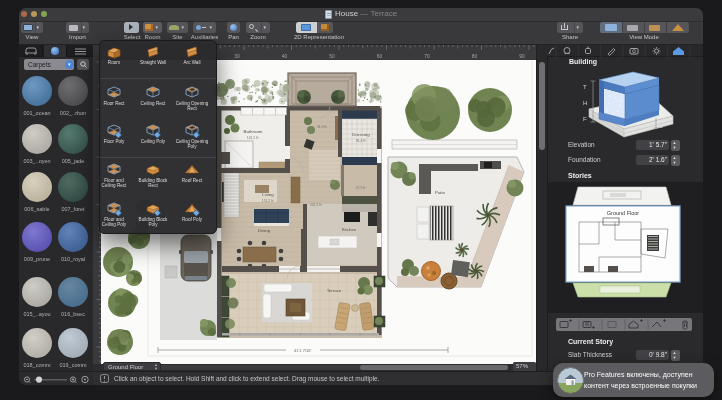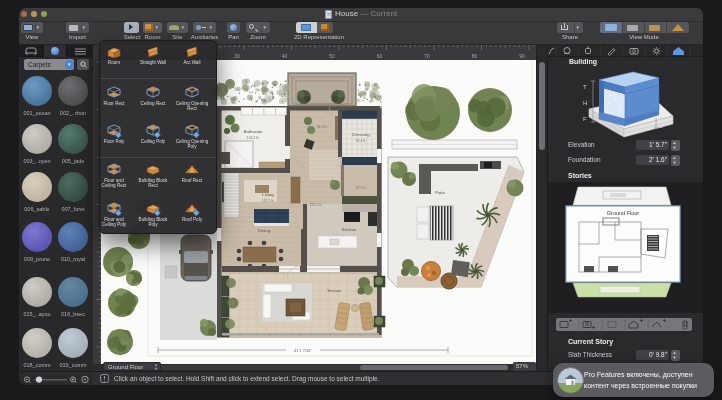--- a/index.html
+++ b/index.html
@@ -17,21 +17,21 @@
     <div id="inner">
 
 <div class="a" style="left:19px;top:8px;width:684px;height:14px;background:#3b3b3d;border-bottom:1px solid #2c2c2e"></div>
 <div class="a" style="left:21px;top:11px;width:6px;height:6px;border-radius:3px;background:#a96a45"></div>
 <div class="a" style="left:31px;top:11px;width:6px;height:6px;border-radius:3px;background:#b9965c"></div>
 <div class="a" style="left:41px;top:11px;width:6px;height:6px;border-radius:3px;background:#85a355"></div>
 <div class="a" style="left:325px;top:9.5px;width:7px;height:9px;background:#d7dde4;border:0.5px solid #8a9aac;border-radius:1px">
         <div class="a" style="left:1px;top:2px;width:4px;height:1px;background:#7f9fc0"></div>
         <div class="a" style="left:1px;top:4px;width:4px;height:1px;background:#aab8c8"></div>
       </div>
-<div class="a" style="left:335px;top:9px;font-size:8px;color:#cfcfd2">House <span style="color:#87878b">— Current</span></div>
+<div class="a" style="left:335px;top:9px;font-size:8px;color:#cfcfd2">House <span style="color:#87878b">— Terrace</span></div>
 
 <div class="a" style="left:19px;top:22px;width:684px;height:23px;background:#39393b;border-bottom:1px solid #232325"></div>
 
 <div class="btn" style="left:21px;width:22px">
  <div class="a" style="left:2px;top:2px;width:10px;height:7px;background:#8cb0d6;border:1px solid #33404e;border-radius:1px"></div>
  <div class="a" style="left:14px;top:0;width:1px;height:11px;background:#46464a"></div>
  <div class="chev">▾</div>
       </div>
 <div class="lbl a" style="left:21px;top:34px;width:22px">View</div>
 

